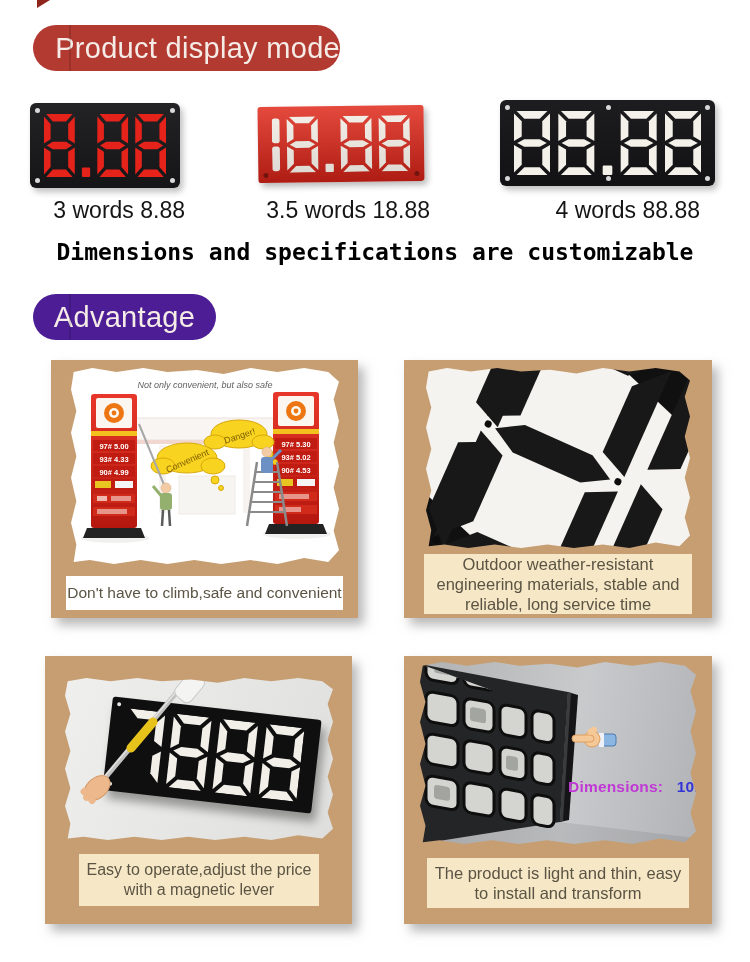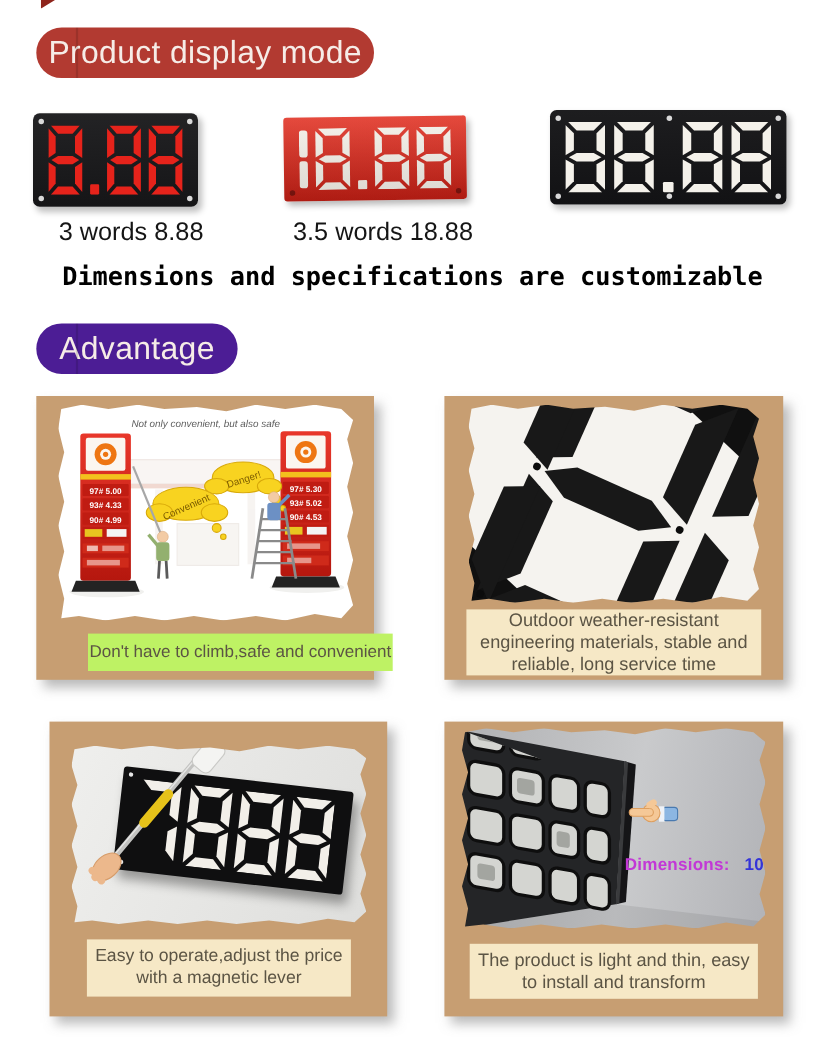--- a/index.html
+++ b/index.html
@@ -38,21 +38,21 @@
   .dlabel{position:absolute;top:195px;height:30px;line-height:30px;font-size:23px;color:#151515;
           text-align:right;font-weight:500}
   .dlabel.l0{left:25px;width:160px}
   .dlabel.l1{left:230px;width:200px}
   .dlabel.l2{left:485px;width:215px}
 
   .headline{position:absolute;top:239px;left:0;width:750px;text-align:center;
             font-family:"DejaVu Sans Mono",monospace;font-weight:bold;font-size:23px;letter-spacing:0}
 
   .card{position:absolute;box-shadow:6px 7px 10px rgba(115,115,115,.5)}
-  .card1{left:33px;top:360px;width:307px;height:258px}
+  .card1{left:51px;top:360px;width:307px;height:258px}
   .card2{left:404px;top:360px;width:308px;height:258px}
   .card3{left:45px;top:656px;width:307px;height:268px}
   .card4{left:404px;top:656px;width:308px;height:268px}
 
   .photo{position:absolute;background:#fff;clip-path:var(--torn);filter:drop-shadow(2px 3px 3px rgba(0,0,0,.22))}
   .card1 .photo{left:20px;top:8px;width:268px;height:196px}
   .card2 .photo{left:22px;top:8px;width:264px;height:180px}
   .card3 .photo{left:20px;top:22px;width:268px;height:162px;background:linear-gradient(115deg,#efefed,#dededc)}
   .card4 .photo{left:16px;top:6px;width:276px;height:182px;background:linear-gradient(100deg,#b0b1b3,#c9cacc 55%,#b2b3b7)}
   .photo svg{position:absolute;inset:0;width:100%;height:100%}
@@ -72,21 +72,21 @@
 
   .thickness{position:absolute;left:148px;top:116px;font-size:15.5px;font-weight:600;letter-spacing:.2px;white-space:nowrap}
 </style>
 </head>
 <body>
 
 <div class="page">
 
   <div class="corner-tri"></div>
 
-  <div class="pill pill1" style="color: rgb(246, 236, 231); background: rgb(178, 58, 49);">
+  <div class="pill pill1" style="color: rgb(246, 236, 231); background: rgb(178, 58, 49); justify-content: flex-end;">
     <span>Product display mode</span>
   </div>
 
   <div class="board d0" style="background: linear-gradient(rgb(35, 35, 37), rgb(21, 21, 23));">
     <span class="screw tl" style="background: rgb(217, 217, 217);"></span>
     <span class="screw tr" style="background: rgb(217, 217, 217);"></span>
     <span class="screw bl" style="background: rgb(217, 217, 217);"></span>
     <span class="screw br" style="background: rgb(217, 217, 217);"></span>
     <div class="digits"><svg viewBox="0 0 222 100" width="100%" height="100%" preserveAspectRatio="none">
           <g transform="translate(0 0)">
@@ -198,20 +198,21 @@
             <polygon points="4,100 52,100 40,88 16,88" fill="#f4f1ea"></polygon>
             <polygon points="0,53 12,60 12,84 0,96" fill="#f4f1ea"></polygon>
             <polygon points="0,4 12,16 12,40 0,47" fill="#f4f1ea"></polygon>
             <polygon points="5,50 16,44 40,44 51,50 40,56 16,56" fill="#f4f1ea"></polygon>
           </g>
         </svg></div>
   </div>
 
   <div class="dlabel l0">3 words 8.88</div>
   <div class="dlabel l1">3.5 words 18.88</div>
+  <div class="dlabel l2">4 words 88.88</div>
 
   <div class="headline" style="color: #000000;">Dimensions and specifications are customizable</div>
 
   <div class="pill pill2" style="color: rgb(246, 236, 231); background: #4c1d95;">
     <span>Advantage</span>
   </div>
 
   <div class="card card1" style="background: rgb(199, 158, 114);">
     <div class="photo">
       <svg viewBox="0 0 268 196">
@@ -312,21 +313,21 @@
           <line x1="6" y1="28" x2="34" y2="28" stroke="#8a8a8a" stroke-width="2"></line>
           <line x1="5" y1="38" x2="36" y2="38" stroke="#8a8a8a" stroke-width="2"></line>
           <line x1="3" y1="48" x2="37" y2="48" stroke="#8a8a8a" stroke-width="2"></line>
           <line x1="2" y1="58" x2="39" y2="58" stroke="#8a8a8a" stroke-width="2"></line>
           <circle cx="20" cy="-2" r="5" fill="#f3cba4" stroke="#d8a87c" stroke-width=".5"></circle>
           <rect x="14" y="3" width="12" height="16" rx="3" fill="#6c90c4"></rect>
           <line x1="24" y1="6" x2="34" y2="-4" stroke="#6c90c4" stroke-width="3"></line>
         </g>
       </svg>
     </div>
-    <div class="caption" style="background: #bef264; margin-left: 32px;">Don't have to climb,safe and convenient</div>
+    <div class="caption" style="background: #ffffff;">Don't have to climb,safe and convenient</div>
   </div>
 
   <div class="card card3" style="background: rgb(199, 158, 114);">
     <div class="photo">
       <div class="board sign3" style="background: rgb(15, 15, 16);">
         <span class="screw tl" style="background: rgb(230, 230, 230);"></span>
         <span class="screw bl" style="background: rgb(230, 230, 230);"></span>
         <div class="digits">
             <svg viewBox="0 0 263 100" width="100%" height="100%" preserveAspectRatio="none">
               <g transform="translate(0 0)">

